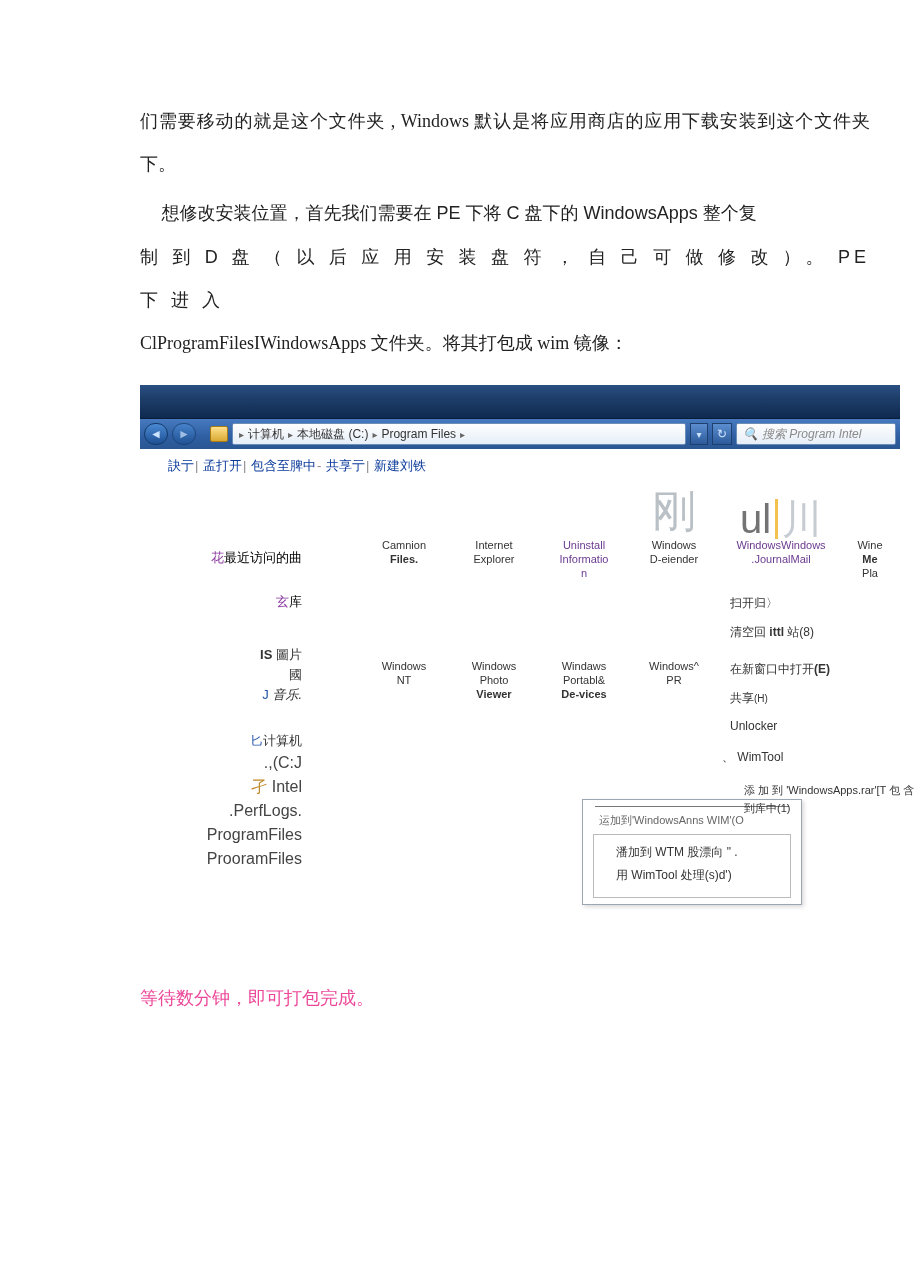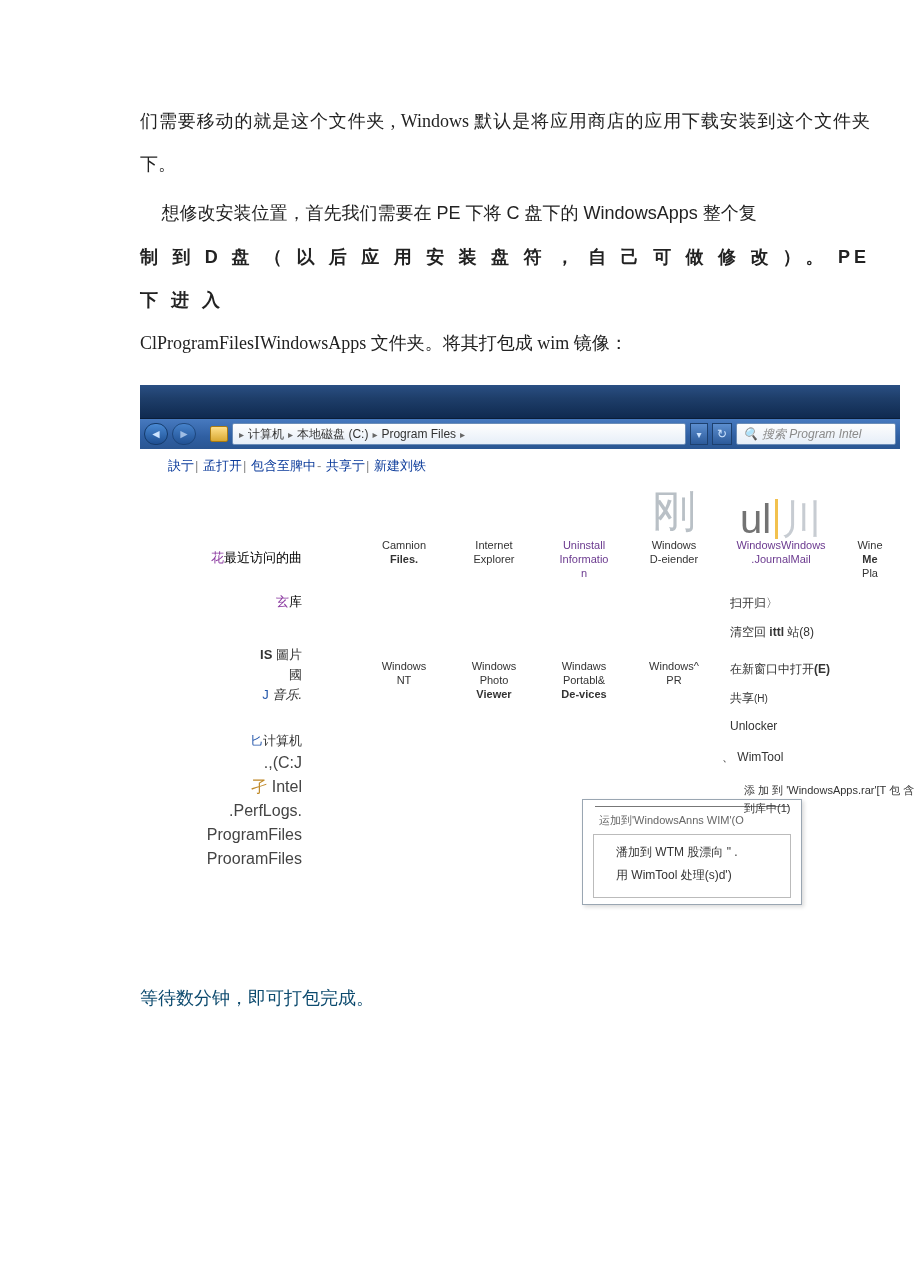--- a/index.html
+++ b/index.html
@@ -16,21 +16,21 @@
     padding: 100px 50px 0 140px;
   }
   .para {
     font-size: 18px;
     line-height: 2.4;
     color: #222;
     text-align: justify;
   }
   .para-indent { text-indent: 1.2em; }
   .serif { font-family: "Times New Roman", SimSun, serif; }
-  .ls-wide { letter-spacing: 4px; font-weight: bold; }
+  .ls-wide { letter-spacing: 4px; }
   .screenshot {
     margin: 20px 0 0 0;
     width: 760px;
     position: relative;
     font-size: 12px;
   }
   .titlebar {
     height: 34px;
     background: linear-gradient(180deg,#2a4f83 0%,#1e3e6a 40%,#0f2a50 100%);
     border-bottom: 1px solid #0a1d38;
@@ -94,21 +94,21 @@
   }
   .ctx-top-line{border-top:1px solid #777;margin:0 12px 6px 12px;}
   .ctx-caption{font-size:11px;color:#666;padding:0 16px 6px 16px;}
   .ctx-item{padding:3px 16px;}
   .right-menu{
     position:absolute;right:-22px;top:100px;width:200px;font-size:12px;color:#333;
   }
   .rm-item{padding:6px 0 6px 8px;}
   .rm-sub{padding-left:22px;font-size:11px;color:#333;line-height:1.6;}
   .footer-para{
-    font-size:18px;line-height:2.2;padding:30px 0 0 0;color:#0c4a6e;
+    font-size:18px;line-height:2.2;padding:30px 0 0 0;color:#ec4899;
   }
 </style>
 </head>
 <body>
 
 <div class="doc-body">
 
   <p class="para serif">们需要移动的就是这个文件夹 , Windows 默认是将应用商店的应用下载安装到这个文件夹下。</p>
 
   <p class="para para-indent" style="margin-top:6px;">想修改安装位置，首先我们需要在 PE 下将 C 盘下的 WindowsApps 整个复</p>

